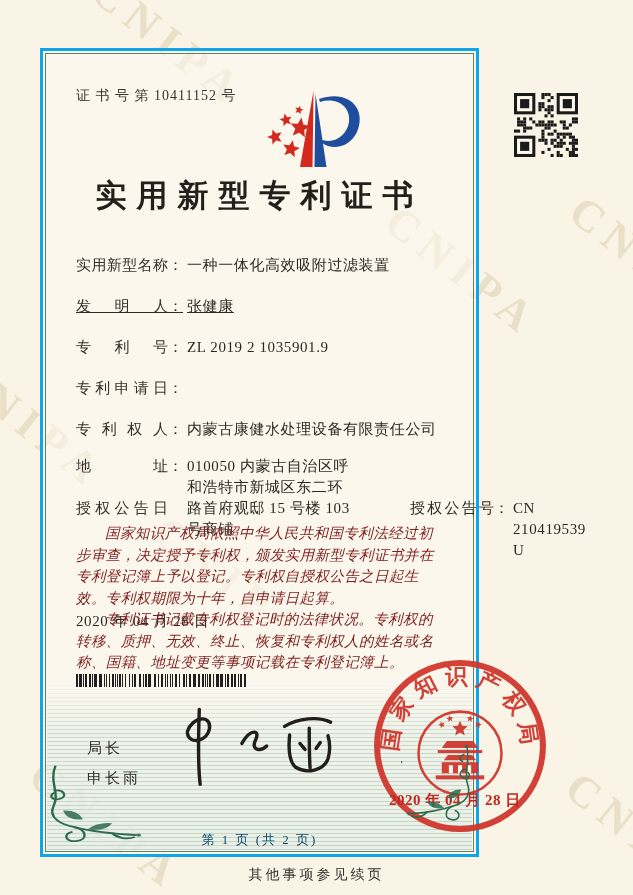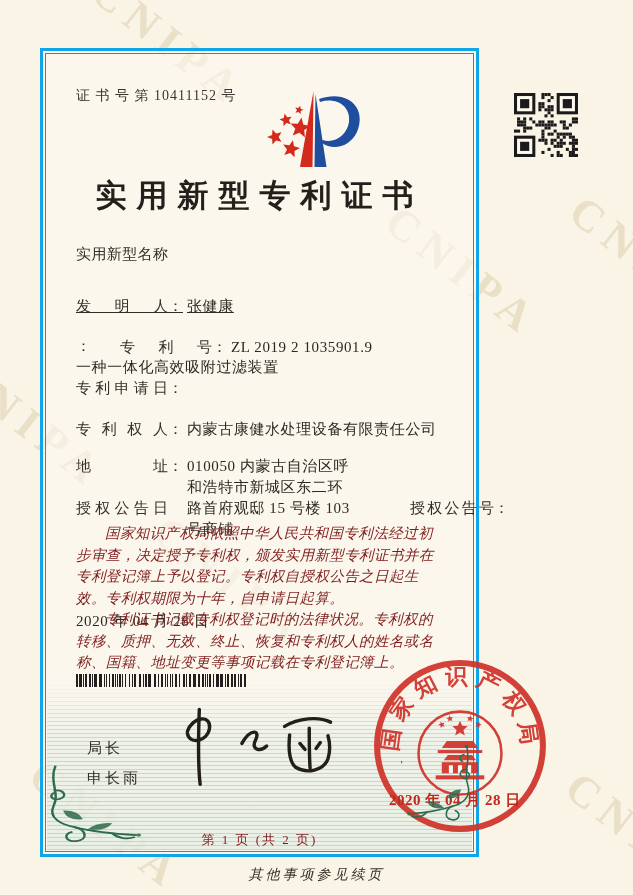--- a/index.html
+++ b/index.html
@@ -49,21 +49,21 @@
     font-size:31px;font-weight:700;letter-spacing:10px;color:#23201c;
   }
   
   .frow{position:absolute;left:33px;right:28px;display:flex;font-size:15px;line-height:21px;}
   .flabel{
     display:inline-block;width:92px;flex:0 0 92px;
     text-align:justify;text-align-last:justify;color:#33302a;
   }
   .fcolon{flex:0 0 auto;margin-right:4px;}
   .fvalue{flex:1 1 auto;letter-spacing:0.6px;color:#2c2925;}
-  .r1{top:193px;flex-direction:column;} .r2{top:245px;text-decoration:underline;} .r3{top:286px;margin-left:44px;} .r4{top:327px;}
+  .r1{top:204px;} .r2{top:245px;text-decoration:underline;} .r3{top:286px;} .r4{top:327px;}
   .r5{top:368px;} .r6{top:405px;} .r7{top:447px;flex-direction:column;}
   .pair2{position:absolute;left:288px;top:0;display:flex;}
   .flabel2{display:inline-block;width:84px;flex:0 0 84px;text-align:justify;text-align-last:justify;margin-left:46px;}
   
   .paras{
     position:absolute;left:33px;right:31px;top:472px;
     font-size:14.5px;line-height:21.5px;font-style:italic;color:#7f1d1d;
     letter-spacing:0.4px;
   }
   .paras p{margin:0;text-indent:2em;}
@@ -72,29 +72,29 @@
   .sig-title{position:absolute;left:44px;top:688px;font-size:15px;letter-spacing:3px;}
   .sig-name{position:absolute;left:44px;top:718px;font-size:15px;letter-spacing:3px;}
   .sig-hand{position:absolute;left:112px;top:645px;}
   .seal{position:absolute;left:328px;top:606px;width:178px;height:178px;opacity:0.93;}
   .seal-date{
     position:absolute;left:346px;top:740px;width:180px;
     font-size:15px;color:#c0281c;letter-spacing:0.5px;font-weight:700;white-space:nowrap;
   }
   .page-info{
     position:absolute;left:0;top:780px;width:100%;text-align:center;
-    font-size:13px;letter-spacing:2px;color:#7f1d1d;
+    font-size:13px;letter-spacing:2px;color:#0c4a6e;
   }
   .orn{position:absolute;pointer-events:none;}
   .orn-right{right:3px;bottom:5px;}
   .orn-left{left:3px;bottom:5px;transform:scaleX(-1);}
   
   .foot-note{
     position:absolute;z-index:2;left:0;top:866px;width:100%;text-align:center;
-    font-size:14px;font-style:italic;letter-spacing:3px;color:#33302b;
+    font-size:14px;letter-spacing:3px;color:#33302b;
   }
 </style>
 </head>
 <body>
 
 <span class="wm wm1">CNIPA</span>
 <span class="wm wm2">CNIPA</span>
 <span class="wm wm3">CNIPA</span>
 <span class="wm wm4">CNIPA</span>
 <span class="wm wm5">CNIPA</span>
@@ -270,20 +270,21 @@
       <span class="fcolon">：</span>
       <span class="fvalue">010050 内蒙古自治区呼和浩特市新城区东二环路首府观邸 15 号楼 103 号商铺</span>
   </div>
   <div class="frow r7">
     <span class="flabel">授权公告日</span>
       <span class="fcolon">：</span>
       <span class="fvalue">2020 年 04 月 28 日</span>
     <span class="pair2">
       <span class="flabel2">授权公告号</span>
         <span class="fcolon">：</span>
+        <span class="fvalue">CN 210419539 U</span>
     </span>
   </div>
 
   <div class="paras">
     <p>国家知识产权局依照中华人民共和国专利法经过初步审查，决定授予专利权，颁发实用新型专利证书并在专利登记簿上予以登记。专利权自授权公告之日起生效。专利权期限为十年，自申请日起算。</p>
     <p>专利证书记载专利权登记时的法律状况。专利权的转移、质押、无效、终止、恢复和专利权人的姓名或名称、国籍、地址变更等事项记载在专利登记簿上。</p>
   </div>
 
   <svg class="barcode" id="barcode" viewBox="0 0 172 13" preserveAspectRatio="none">
       <rect x="0" y="0" width="2" height="13" fill="#21201e"></rect>

